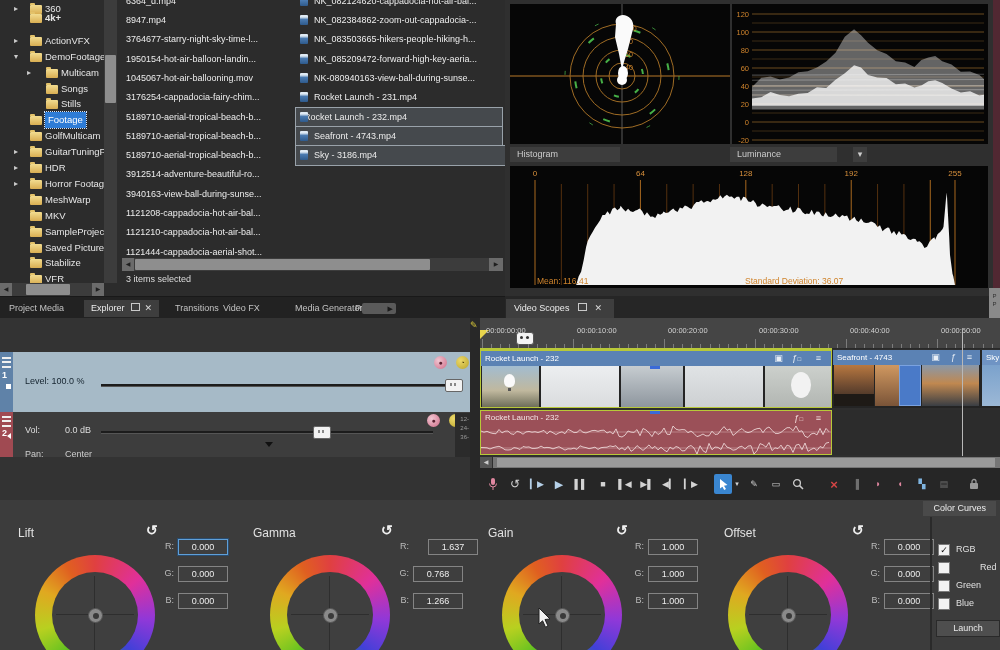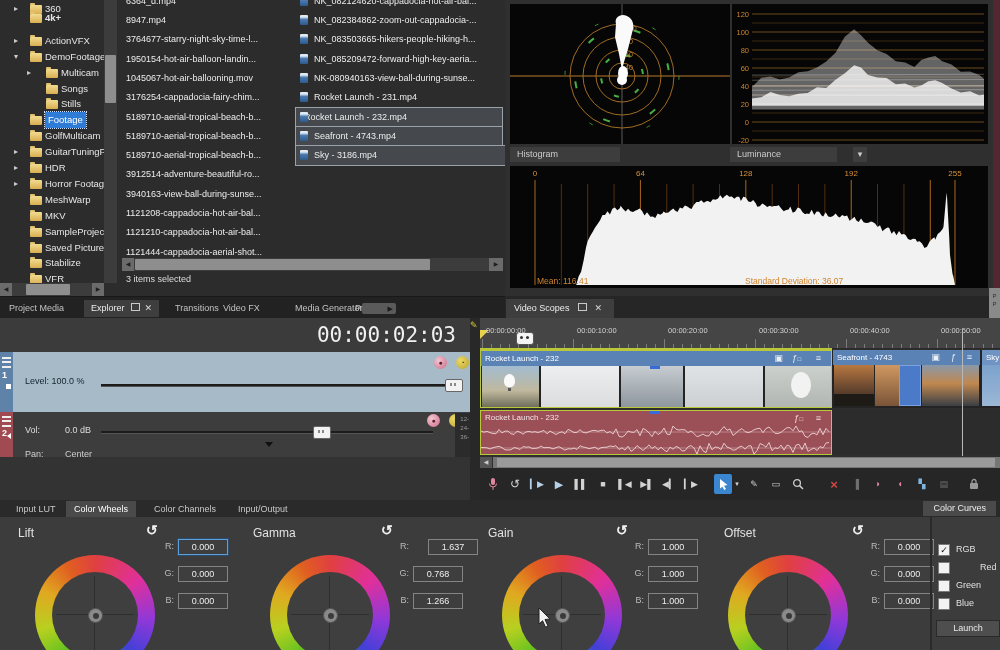--- a/index.html
+++ b/index.html
@@ -336,21 +336,20 @@
         <span style="position: absolute; right: 3px; top: 0px; font-size: 7px; color: rgb(26, 26, 26); line-height: 11px;">▶</span>
       </div>
     </div>
   <div id="scopes-tab" class="abs">
     <span>Video Scopes</span>
     <span class="tab-win"></span>
     <span class="tab-x">✕</span>
   </div>
 
   <div id="track-controls" class="abs">
-    <div id="tc-display"><span>00:00:02:03</span></div>
 
     <div class="abs" style="left:0;top:34px;width:470px;height:60px;">
       <div class="tr-strip" style="top:0;height:60px;background:#5f82a8;">
         <div class="burger" style="top:5px;"></div>
         <div class="tr-num" style="top:18px;">1</div>
         <div class="abs" style="left:6px;top:32px;width:5px;height:5px;background:#fff;"></div>
       </div>
       <div class="abs" style="left:13px;top:0;width:457px;height:60px;background:#a6bac7;">
         <span class="ctl-lbl" style="left:12px;top:24px;color:#15242f;">Level: 100.0 %</span>
         <div class="slider-line" style="left:88px;top:32px;width:356px;"></div>
@@ -571,26 +570,20 @@
           <svg width="10" height="12">
             <rect x="1" y="5" width="8" height="6" rx="1" fill="#9a9a9a"></rect>
             <path d="M3 5 V3.5 a2 2 0 0 1 4 0 V5" fill="none" stroke="#9a9a9a" stroke-width="1.3"></path>
           </svg>
         </div>
         <div class="tbtn yellow" style="margin-left: 10px;"></div>
       </div>
   </div>
 
   <div id="color-panel" class="abs">
-    <div id="cp-tabs">
-        <div class="cp-tab" style="left: 8px;"><span>Input LUT</span></div>
-        <div class="cp-tab active" style="left: 66px;"><span>Color Wheels</span></div>
-        <div class="cp-tab" style="left: 146px;"><span>Color Channels</span></div>
-        <div class="cp-tab" style="left: 230px;"><span>Input/Output</span></div>
-      </div>
     <div id="cc-btn"><span>Color Curves</span></div>
     <div id="wheel-groups">
         <div>
           <span class="wheel-title" style="left: 18px; top: 26px;">Lift</span>
           <span class="reset-arrow" style="left: 146px; top: 22px;">↺</span>
           <span class="rgb-lbl" style="left: 160px; top: 41px;">R:</span>
           <div class="rgb-box focus" style="left: 178px; top: 39px;">0.000</div>
           <span class="rgb-lbl" style="left: 160px; top: 68px;">G:</span>
           <div class="rgb-box" style="left: 178px; top: 66px;">0.000</div>
           <span class="rgb-lbl" style="left: 160px; top: 95px;">B:</span>

